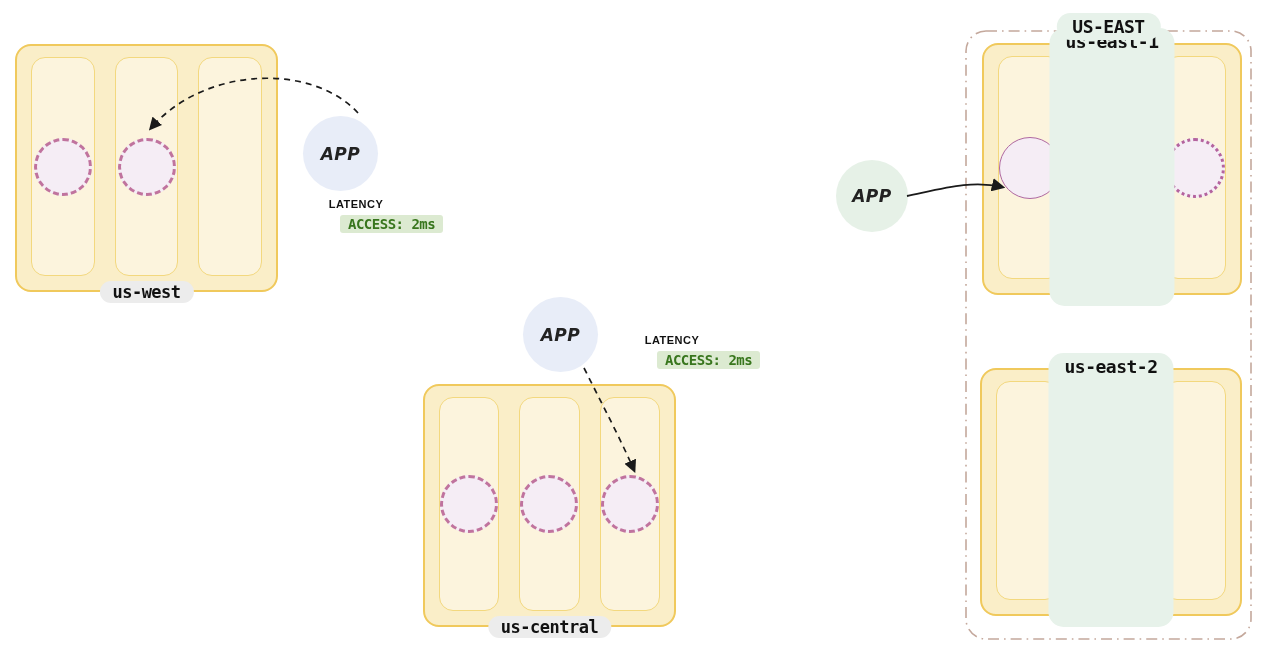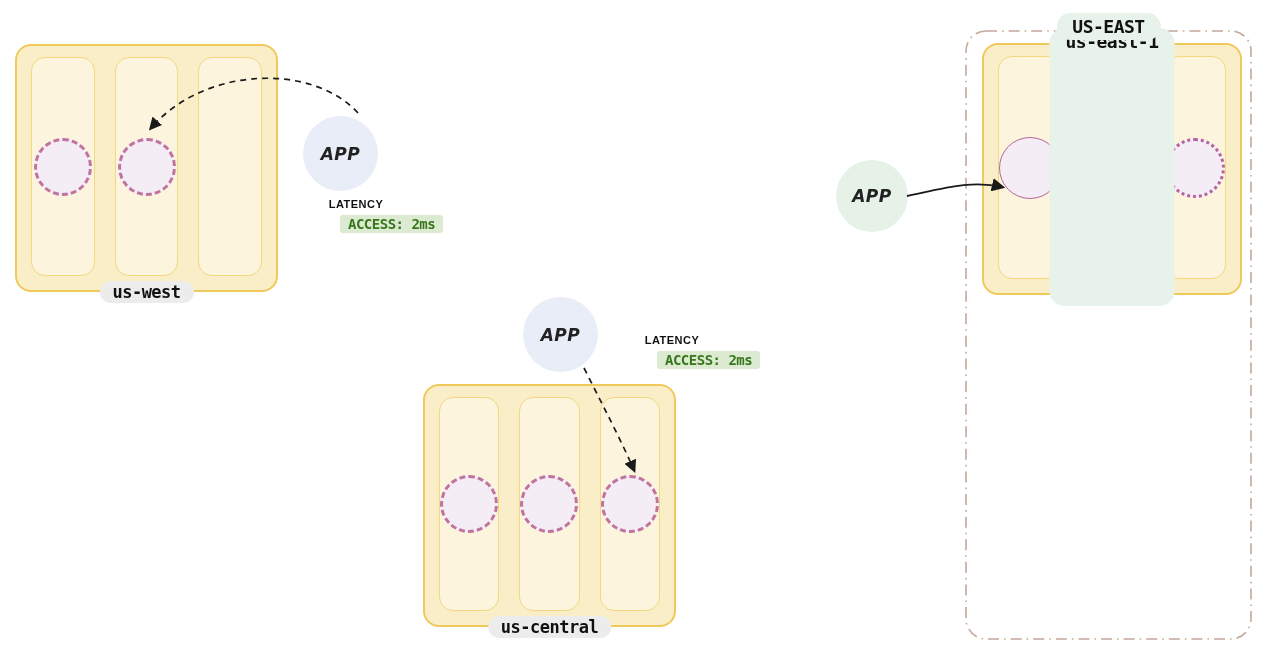--- a/index.html
+++ b/index.html
@@ -103,20 +103,28 @@
       <div class="zone">
         <div class="replica solid"></div>
       </div>
       <div class="zone"></div>
       <div class="zone">
         <div class="replica dotted"></div>
       </div>
       <div class="pill">us-east-1</div>
     </div>
 
+    <div class="region" style="left:15px;top:338px;width:262px;height:248px;">
+      <div class="zone"></div>
+      <div class="zone">
+        <div class="replica dotted"></div>
+      </div>
+      <div class="zone"></div>
+      <div class="pill">us-east-2</div>
+    </div>
   </div>
 
   <div class="app blue" style="left:303px;top:116px;">APP</div>
   <div class="app blue" style="left:523px;top:297px;">APP</div>
   <div class="app green" style="left:836px;top:160px;">APP</div>
 
   <div class="latency" style="left:296px;top:198px;width:120px;">
     <div class="lat-title">LATENCY</div>
     <div class="lat-badge">ACCESS: 2ms</div>
   </div>

